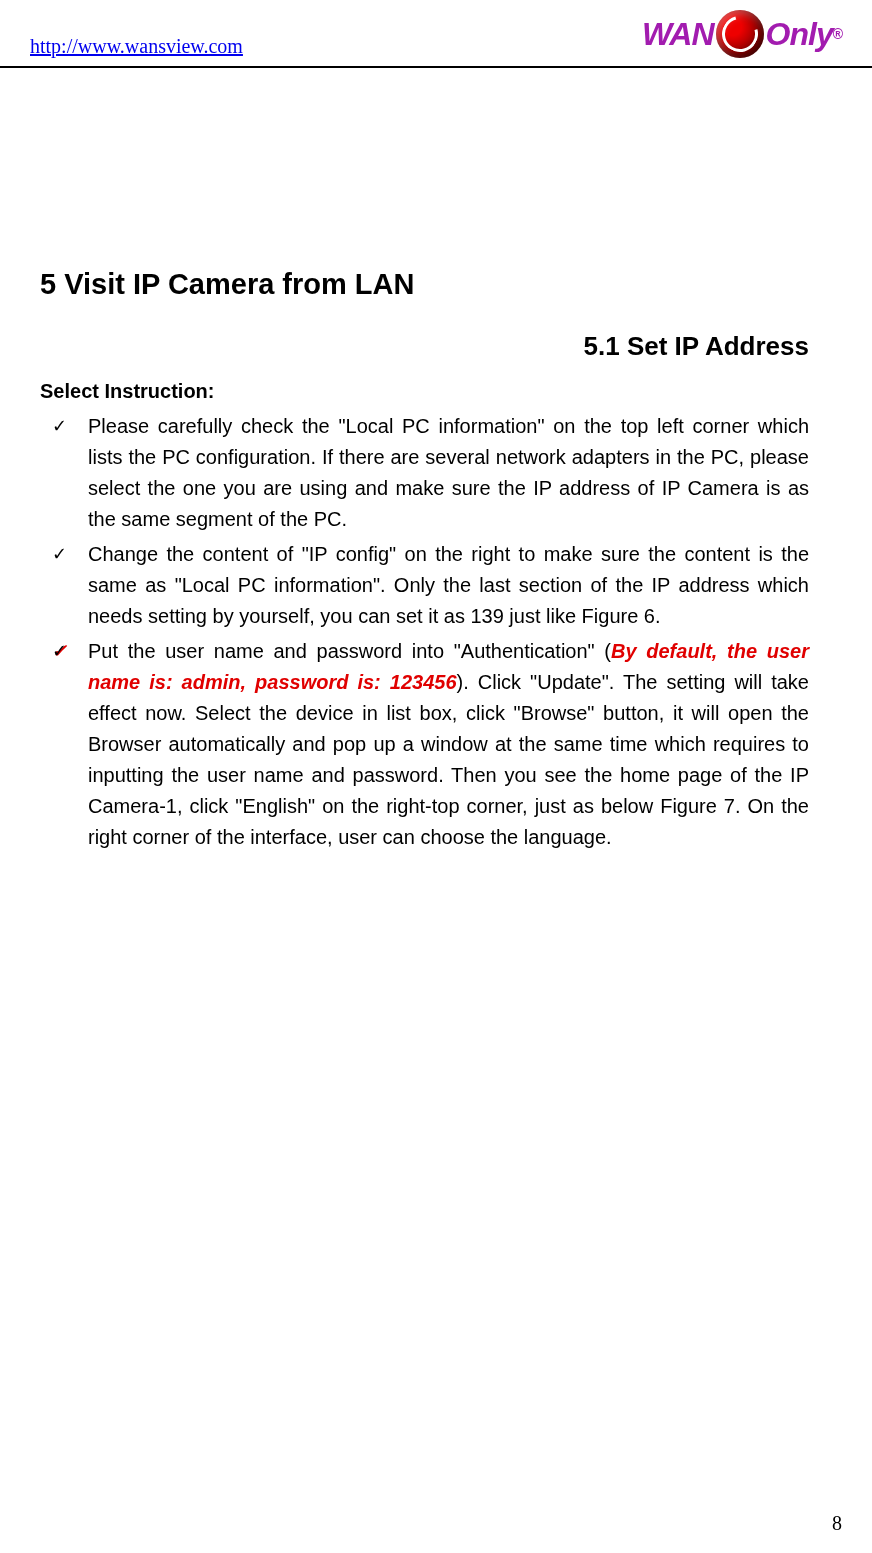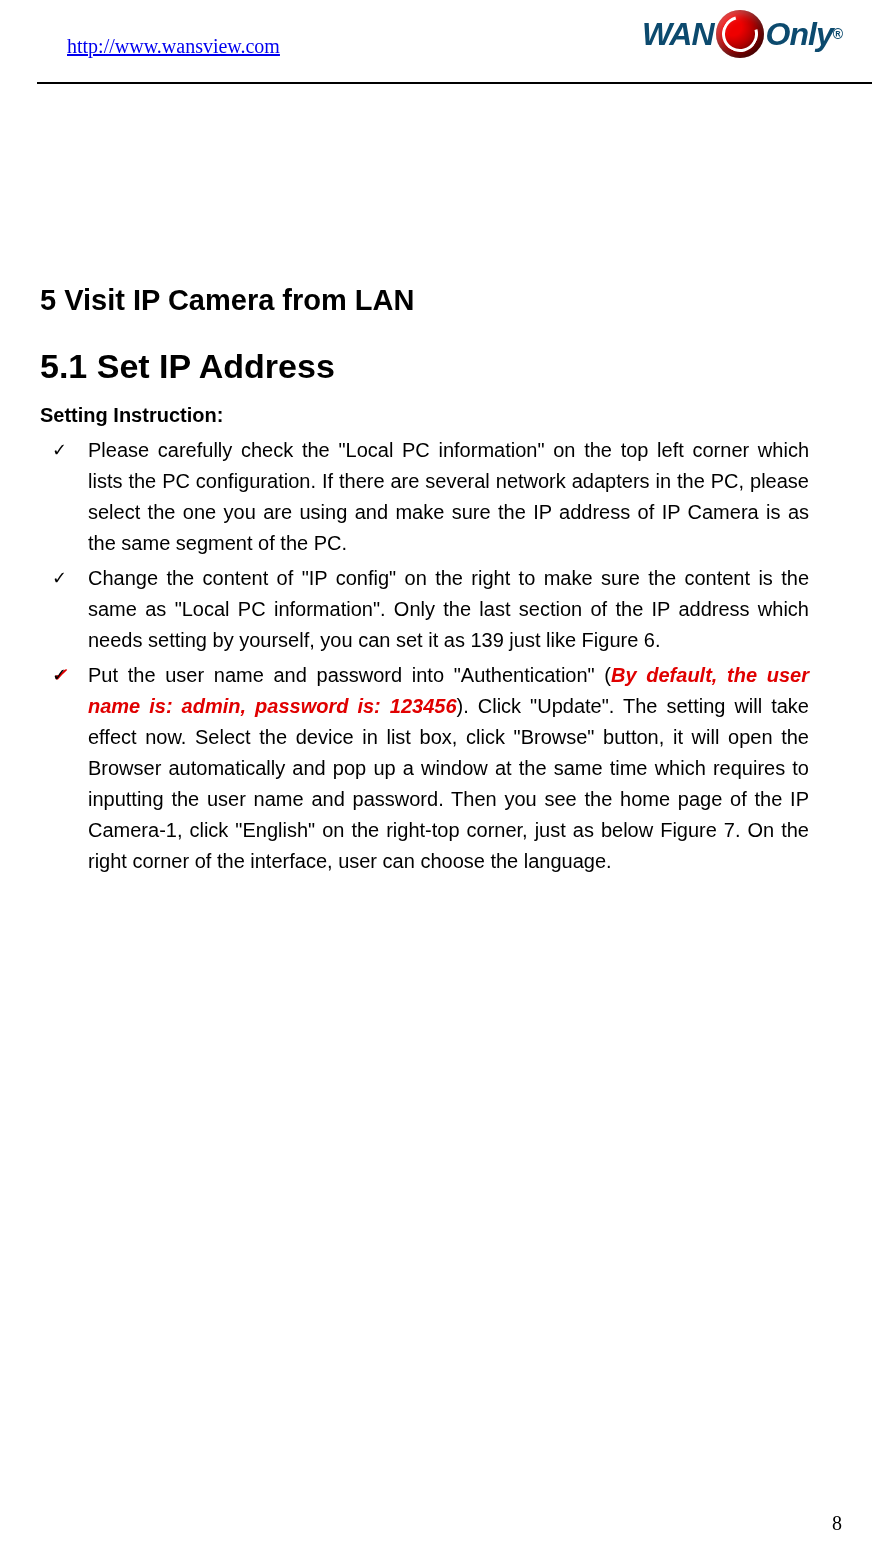--- a/index.html
+++ b/index.html
@@ -11,38 +11,37 @@
       width: 872px;
       height: 1553px;
       background: #fff;
       font-family: Arial, sans-serif;
       position: relative;
     }
     .header {
       display: flex;
       justify-content: space-between;
       align-items: flex-end;
-      padding: 10px 30px 24px 30px;
+      padding: 10px 30px 8px 30px;
       border-bottom: 2px solid #000;
-      margin-left: 37px;
     }
     .header-link {
       color: #0000EE;
       text-decoration: underline;
       font-family: 'Times New Roman', serif;
       font-size: 20px;
     }
     .logo {
       display: flex;
       align-items: center;
       font-family: Arial, sans-serif;
       font-weight: bold;
       font-style: italic;
       font-size: 32px;
-      color: #0c4a6e;
+      color: #a21caf;
       letter-spacing: -1px;
       justify-content: space-between;
     }
     .logo-swirl {
       width: 48px;
       height: 48px;
       background: radial-gradient(circle at 35% 35%, #e00 20%, #a00 50%, #600 80%);
       border-radius: 50%;
       margin: 0 2px;
       position: relative;
@@ -64,24 +63,25 @@
     .content {
       padding: 200px 63px 0 40px;
     }
     h1 {
       font-size: 29px;
       font-weight: bold;
       margin-bottom: 30px;
       font-family: Arial, sans-serif;
     }
     h2 {
-      font-size: 34px;
+      font-size: 26px;
       font-weight: bold;
       margin-bottom: 18px;
       font-family: Arial, sans-serif;
+      text-align: right;
     }
     .intro-para {
       font-size: 20px;
       line-height: 1.55;
       text-align: justify;
       margin-bottom: 30px;
       font-family: Arial, sans-serif;
     }
     .setting-label {
       font-size: 20px;
@@ -136,21 +136,21 @@
     <span>WAN</span>
     <span class="logo-swirl"></span>
     <span>Only</span>
     <span class="logo-reg">®</span>
   </div>
 </div>
 
 <div class="content">
   <h1>5  Visit IP Camera from LAN</h1>
   <h2>5.1  Set IP Address</h2>
-  <p class="setting-label">Setting Instruction:</p>
+  <p class="setting-label">Select Instruction:</p>
   <ul class="checklist">
     <li>
       <span class="check-icon">✓</span>
       <span>Please carefully check the "Local PC information" on the top left corner which lists the PC configuration. If there are several network adapters in the PC, please select the one you are using and make sure the IP address of IP Camera is as the same segment of the PC.</span>
     </li>
     <li>
       <span class="check-icon">✓</span>
       <span>Change the content of "IP config" on the right to make sure the content is the same as "Local PC information". Only the last section of the IP address which needs setting by yourself, you can set it as 139 just like Figure 6.</span>
     </li>
     <li>

